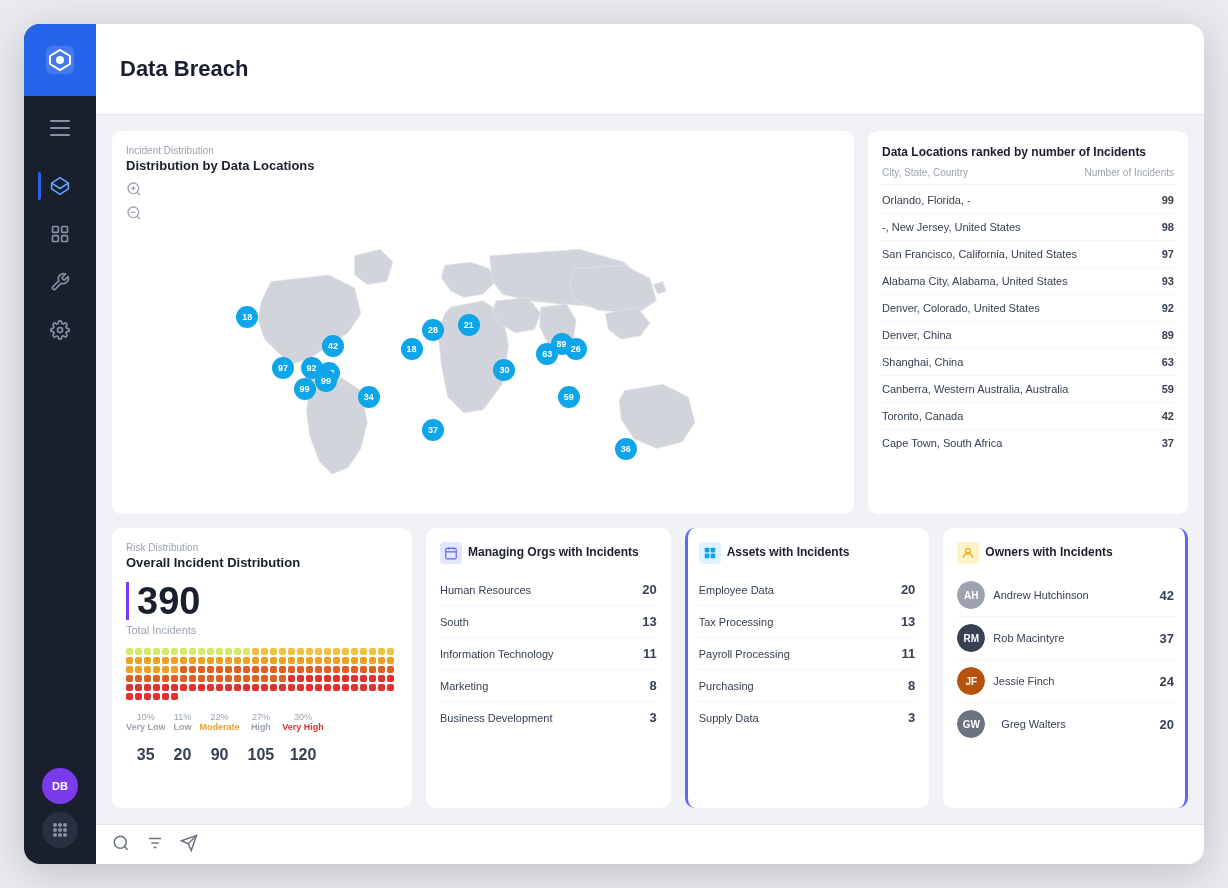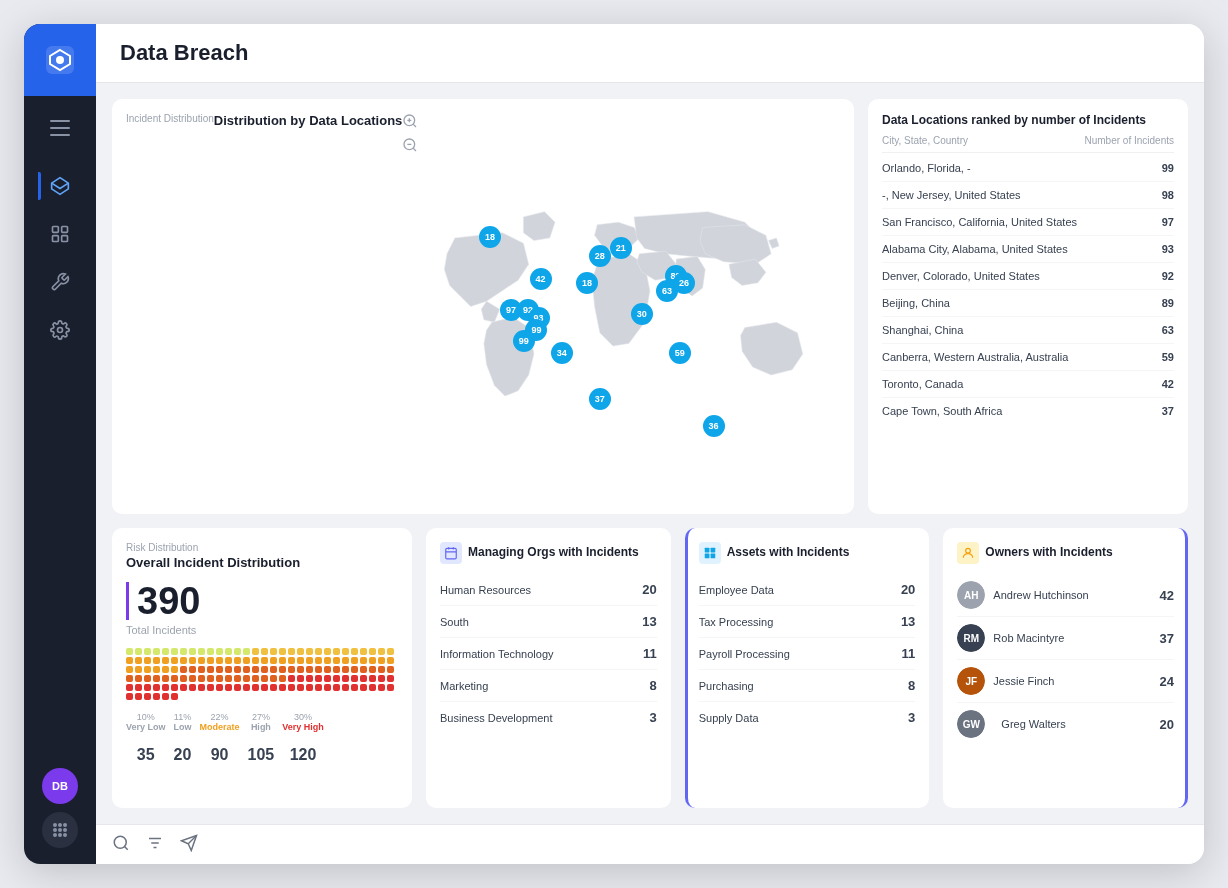--- a/index.html
+++ b/index.html
@@ -13,29 +13,29 @@
     .sidebar-logo svg { width: 36px; height: 36px; }
     .sidebar-menu-icon { margin-top: 16px; color: #8892a4; cursor: pointer; padding: 8px; }
     .sidebar-nav { display: flex; flex-direction: column; align-items: center; gap: 4px; margin-top: 16px; width: 100%; }
     .sidebar-nav-item { width: 44px; height: 44px; border-radius: 10px; display: flex; align-items: center; justify-content: center; cursor: pointer; color: #8892a4; position: relative; }
     .sidebar-bottom { margin-top: auto; display: flex; flex-direction: column; align-items: center; gap: 8px; padding-bottom: 16px; }
     .avatar-db { width: 36px; height: 36px; border-radius: 50%; background: #7c3aed; color: #fff; font-size: 11px; font-weight: 700; display: flex; align-items: center; justify-content: center; }
     .avatar-dots { width: 36px; height: 36px; border-radius: 50%; background: #2a3040; color: #8892a4; display: flex; align-items: center; justify-content: center; font-size: 18px; cursor: pointer; }
 
     
     .main { flex: 1; display: flex; flex-direction: column; overflow: hidden; }
-    .page-header { background: #fff; padding: 16px 24px; border-bottom: 1px solid #e5e7eb; }
+    .page-header { background: #fff; padding: 32px 24px; border-bottom: 1px solid #e5e7eb; }
     .page-title { font-size: 22px; font-weight: 600; color: #1a1f2e; }
 
     .content-area { flex: 1; padding: 16px; display: flex; flex-direction: column; gap: 14px; overflow: hidden; }
 
     
     .top-row { display: flex; gap: 14px; flex: 1.2; min-height: 0; }
 
-    .map-card { flex: 1; background: #fff; border-radius: 10px; padding: 14px; display: flex; overflow: hidden; }
+    .map-card { flex: 1; background: #fff; border-radius: 10px; padding: 14px; display: flex; flex-direction: column; overflow: hidden; }
     .card-subtitle { font-size: 10px; color: #9ca3af; margin-bottom: 2px; }
     .card-title { font-size: 13px; font-weight: 600; color: #1a1f2e; margin-bottom: 8px; }
     .map-controls { display: flex; flex-direction: column; gap: 2px; margin-bottom: 4px; }
     .map-zoom { color: #9ca3af; font-size: 14px; cursor: pointer; line-height: 1.4; }
 
     .map-container { flex: 1; position: relative; min-height: 0; }
     .world-map { width: 100%; height: 100%; }
 
     
     .pin { position: absolute; background: #0ea5e9; color: #fff; border-radius: 50%; font-size: 9px; font-weight: 700; display: flex; align-items: center; justify-content: center; width: 22px; height: 22px; transform: translate(-50%, -50%); }
@@ -265,21 +265,21 @@
               </div>
             <div class="rankings-row">
                 <span>Alabama City, Alabama, United States</span>
                 <span class="rankings-count">93</span>
               </div>
             <div class="rankings-row">
                 <span>Denver, Colorado, United States</span>
                 <span class="rankings-count">92</span>
               </div>
             <div class="rankings-row">
-                <span>Beijing, China</span>
+                <span>Denver, China</span>
                 <span class="rankings-count">89</span>
               </div>
             <div class="rankings-row">
                 <span>Shanghai, China</span>
                 <span class="rankings-count">63</span>
               </div>
             <div class="rankings-row">
                 <span>Canberra, Western Australia, Australia</span>
                 <span class="rankings-count">59</span>
               </div>

